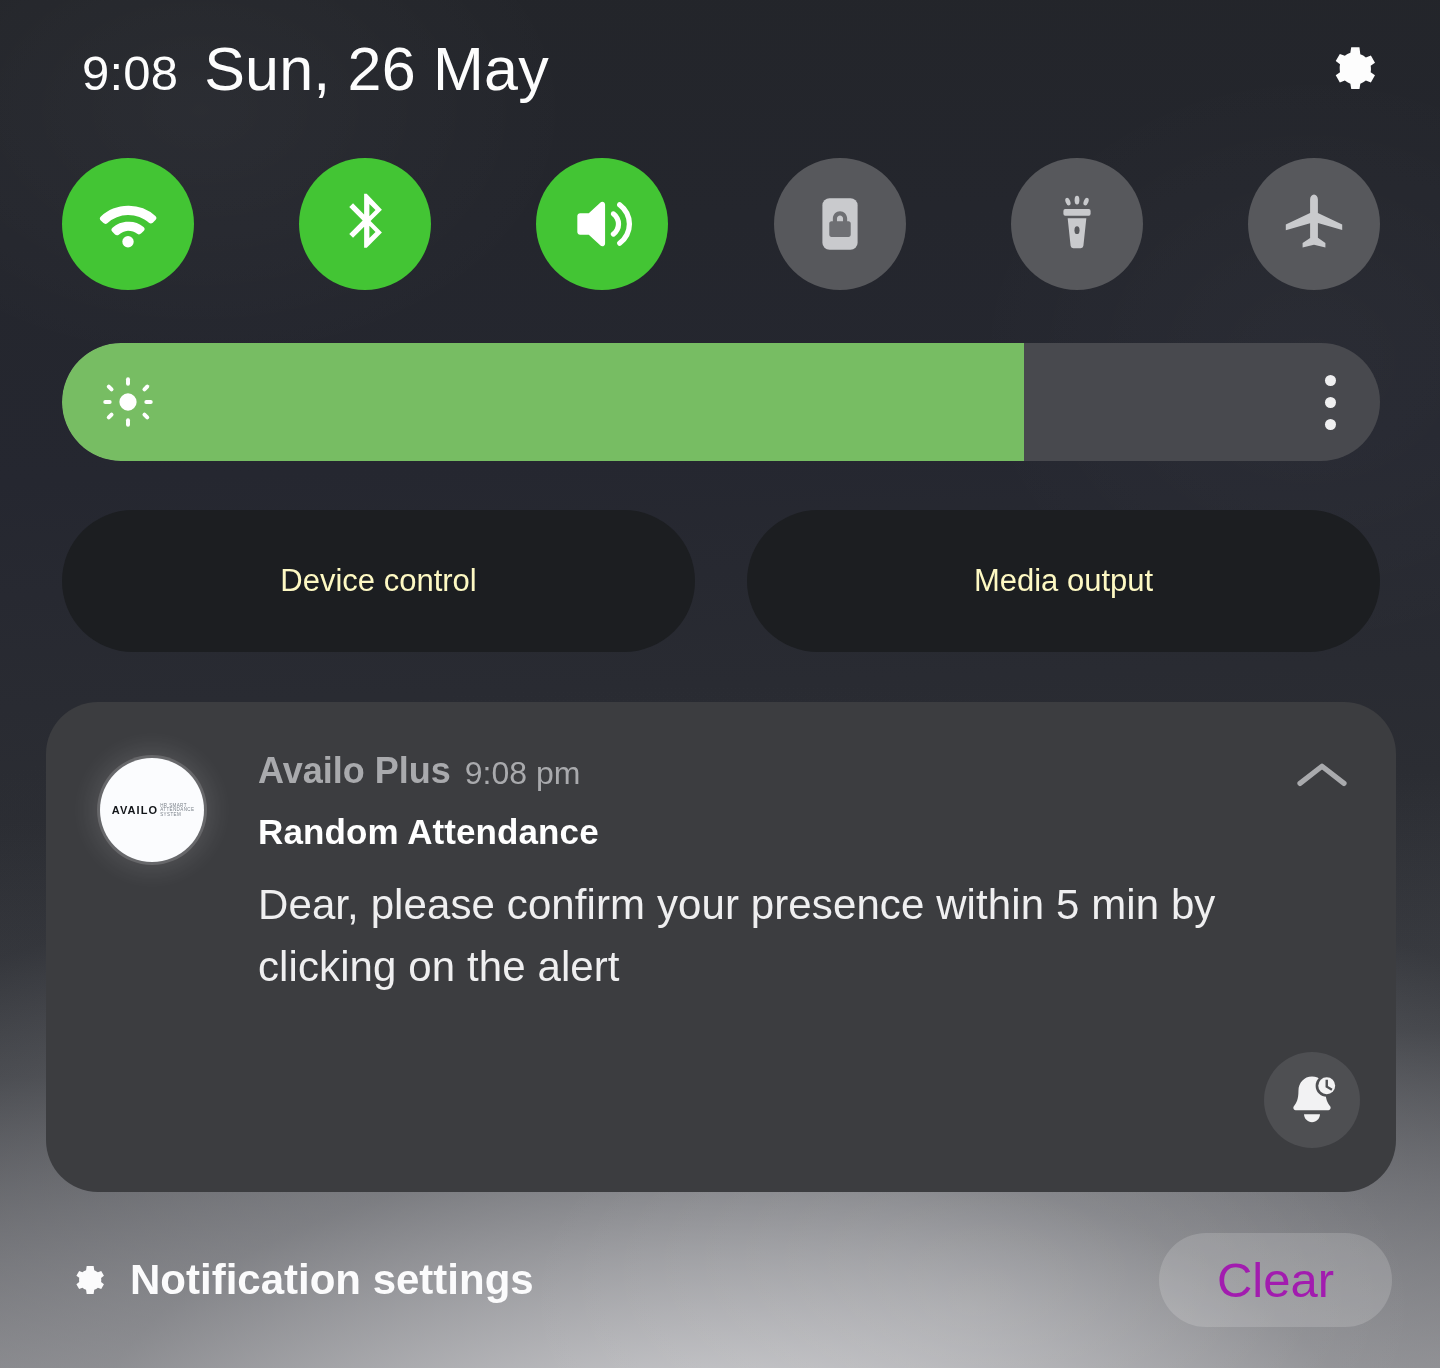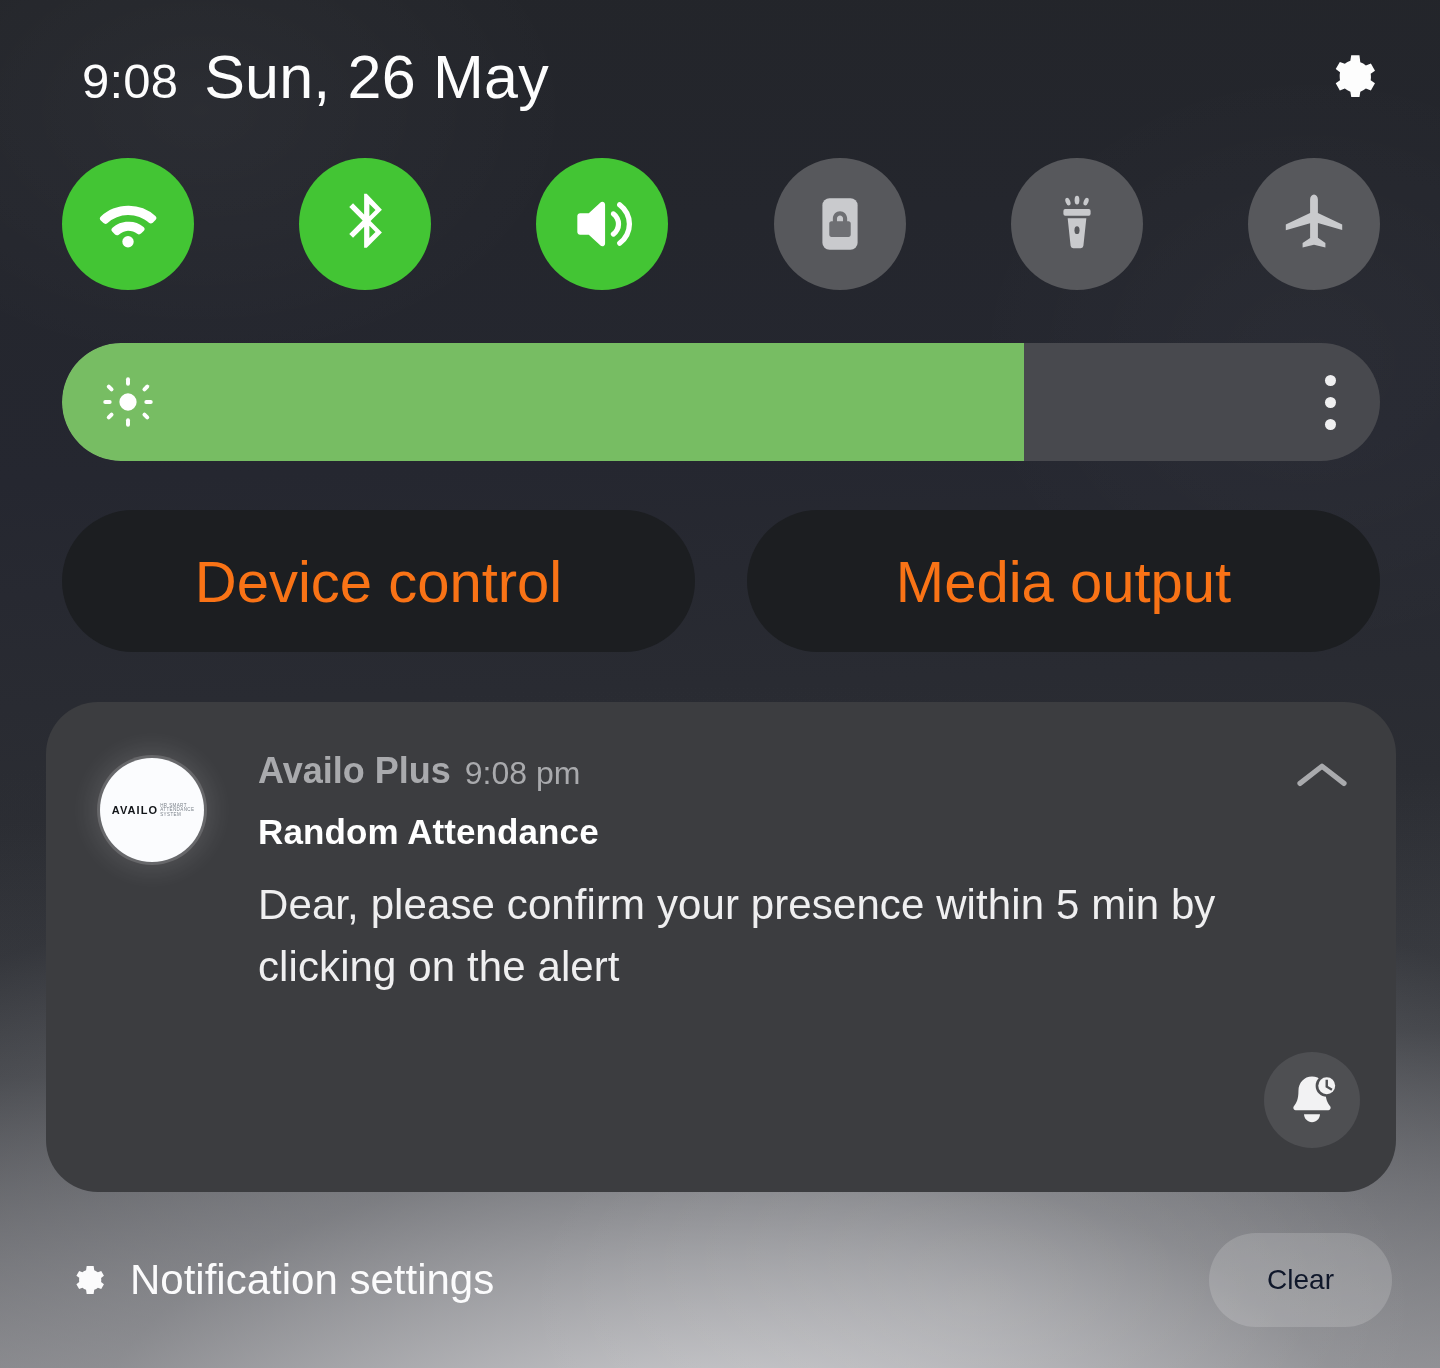--- a/index.html
+++ b/index.html
@@ -20,21 +20,21 @@
   .wall-blob { position:absolute; border-radius:50%; pointer-events:none; }
   .wb1 { left:-180px; top:-150px; width:760px; height:520px;
          background:radial-gradient(closest-side, rgba(255,255,255,0.035), rgba(255,255,255,0)); }
   .wb2 { right:-220px; top:60px; width:700px; height:600px;
          background:radial-gradient(closest-side, rgba(255,255,255,0.028), rgba(255,255,255,0)); }
   .wb3 { left:520px; bottom:-200px; width:900px; height:520px;
          background:radial-gradient(closest-side, rgba(255,255,255,0.12), rgba(255,255,255,0)); }
 
   
   .statusbar {
-    position:absolute; left:0; top:12px; width:1440px; height:130px;
+    position:absolute; left:0; top:4px; width:1440px; height:130px;
     display:flex; align-items:center; padding:0 56px 0 82px;
   }
   .clockdate {
     display:flex; align-items:baseline; gap:26px;
     color:#fdfdfd; font-size:48px; letter-spacing:0.2px;
   }
   .clockdate .time { font-size:49px; }
   .clockdate .date { font-size:61px; }
   .header-spacer { flex:1; }
   .gear-btn {
@@ -81,21 +81,21 @@
   .brightness .more i { width:11px; height:11px; border-radius:50%; background:#efeff0; display:block; }
 
   
   .pillrow {
     position:absolute; left:62px; top:510px; width:1318px; height:142px;
     display:flex; gap:52px;
   }
   .pill {
     flex:1; border-radius:71px; background:#1c1e21;
     display:flex; align-items:center; justify-content:center;
-    color:#f97316; font-size:58px; cursor:pointer;text-align:right;
+    color:#fef9c3; font-size:31px; cursor:pointer;text-align:right;
   }
 
   
   .shade {
     position:absolute; left:46px; top:702px; width:1350px; height:490px;
     background:#3c3d40; border-radius:52px;
   }
   .notif { position:absolute; inset:0; padding:46px 40px 0 54px; }
 
   .notif-head { display:flex; align-items:flex-start; }
@@ -142,27 +142,27 @@
 
   
   .footer {
     position:absolute; left:0; bottom:0; width:1440px; height:176px;
     display:flex; align-items:center; padding:0 48px 0 68px;
   }
   .notif-settings {
     display:flex; align-items:center; gap:24px; cursor:pointer;
   }
   .notif-settings svg { width:38px; height:38px; display:block; }
-  .notif-settings span { color:#fbfbfc; font-size:42px; }
+  .notif-settings span { color:#fbfbfc; font-size:42px;font-weight:bold; }
   .footer-spacer { flex:1; }
   .clear-btn {
     padding:0 58px; height:94px; border-radius:47px;
     background:rgba(255,255,255,0.16);
     display:flex; align-items:center; justify-content:center;
-    color:#0f172a; font-size:28px; cursor:pointer;
+    color:#a21caf; font-size:49px; cursor:pointer;
   }
 </style>
 </head>
 <body>
 
 <div class="wall-blob wb1"></div>
 <div class="wall-blob wb2"></div>
 <div class="wall-blob wb3"></div>
 
 <div class="statusbar">

